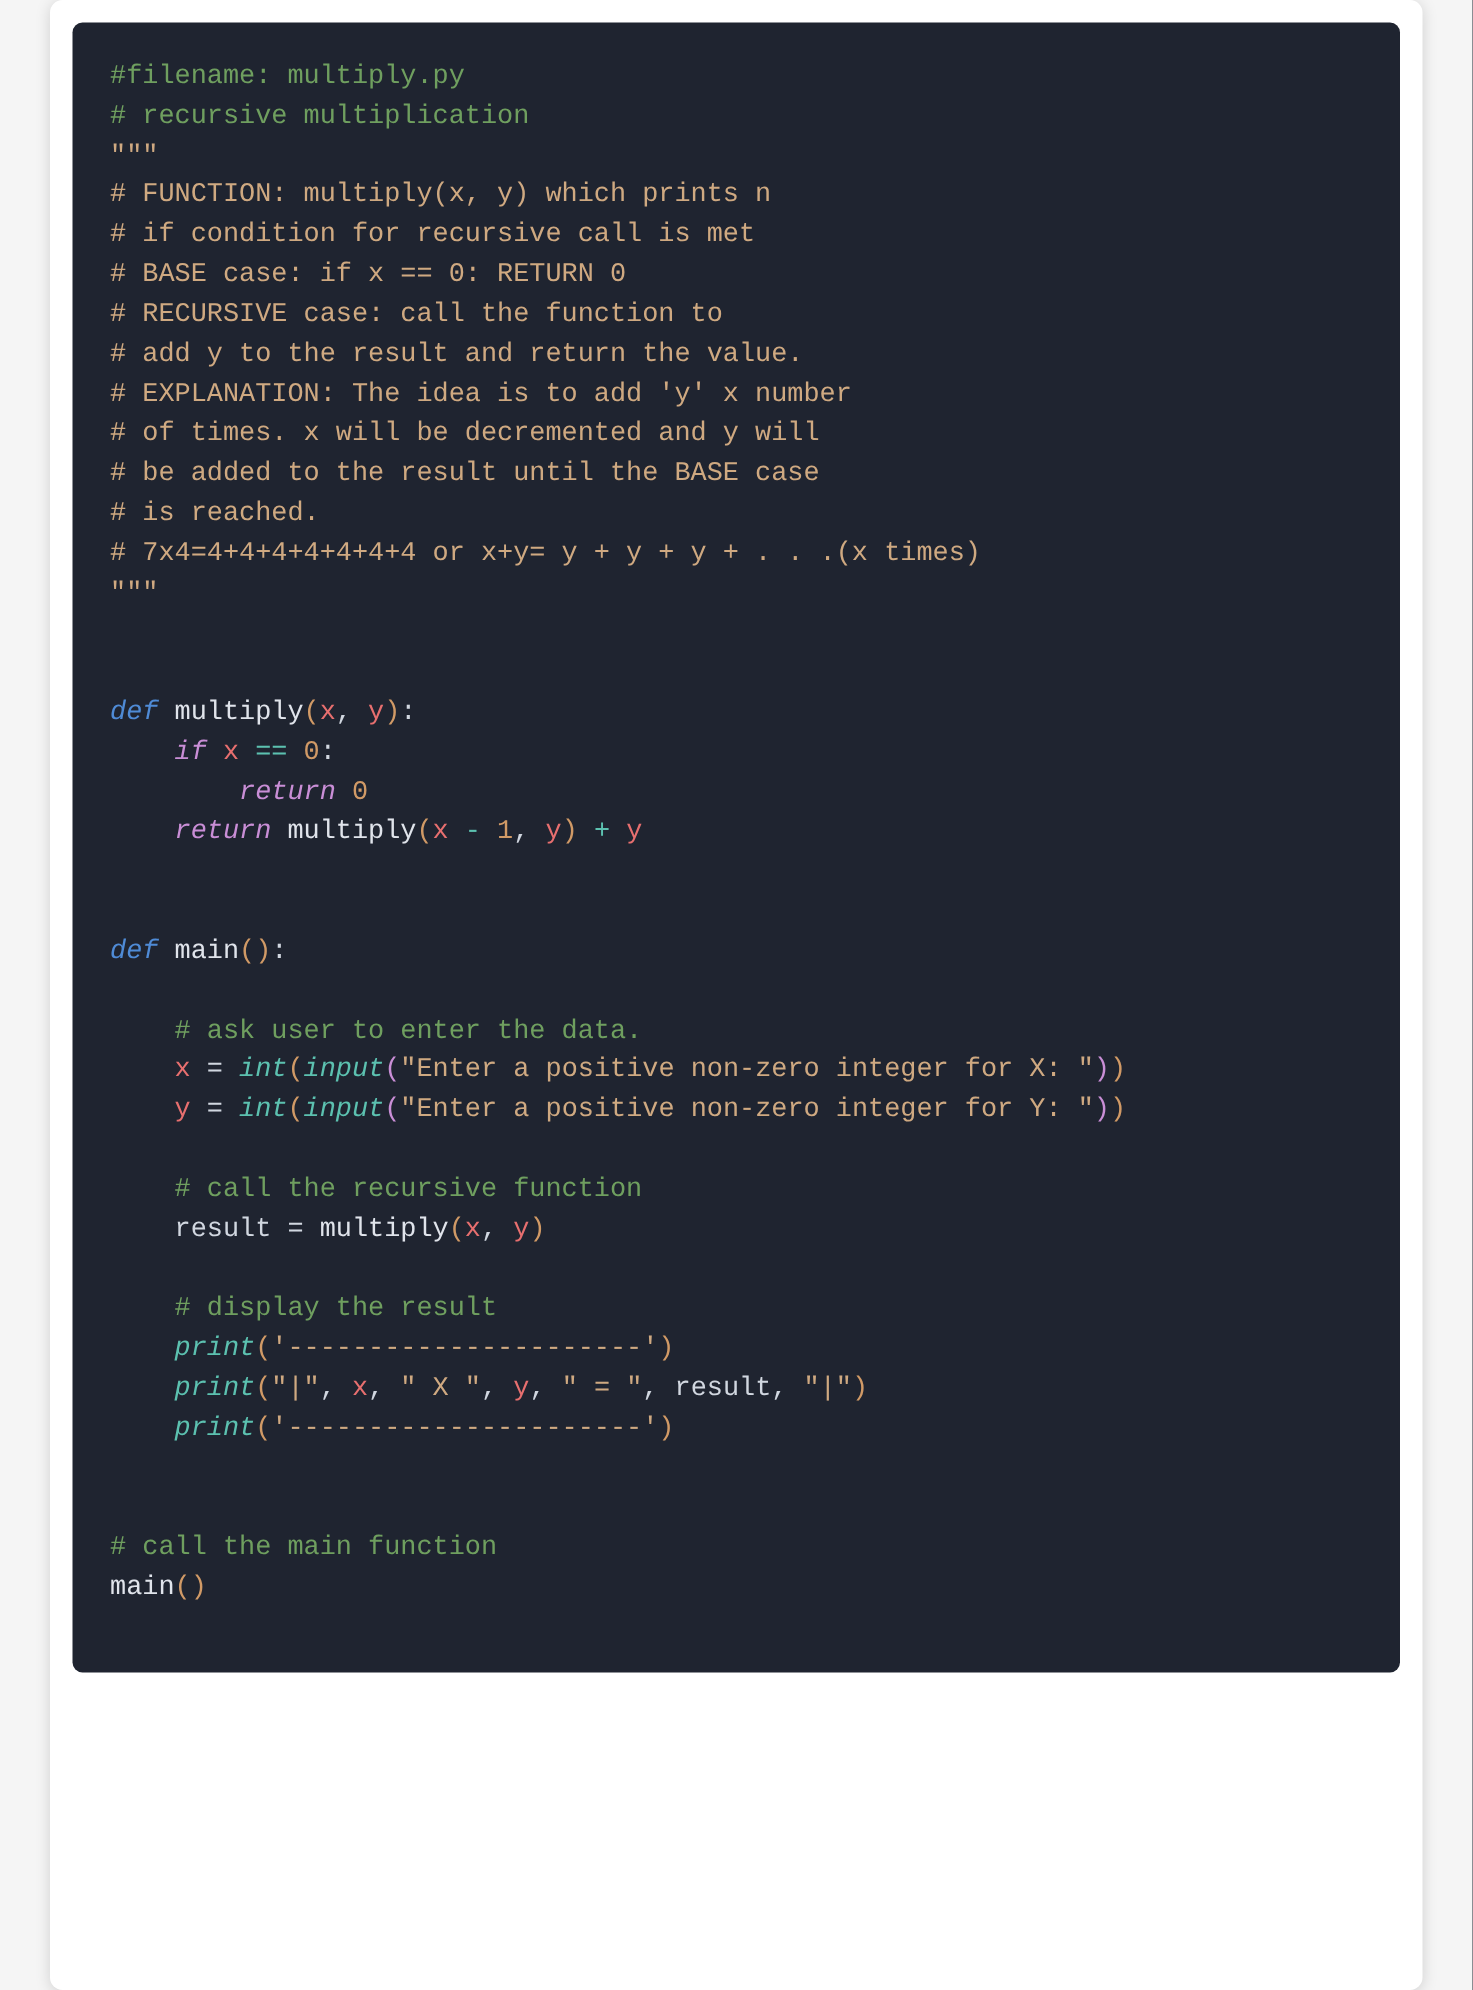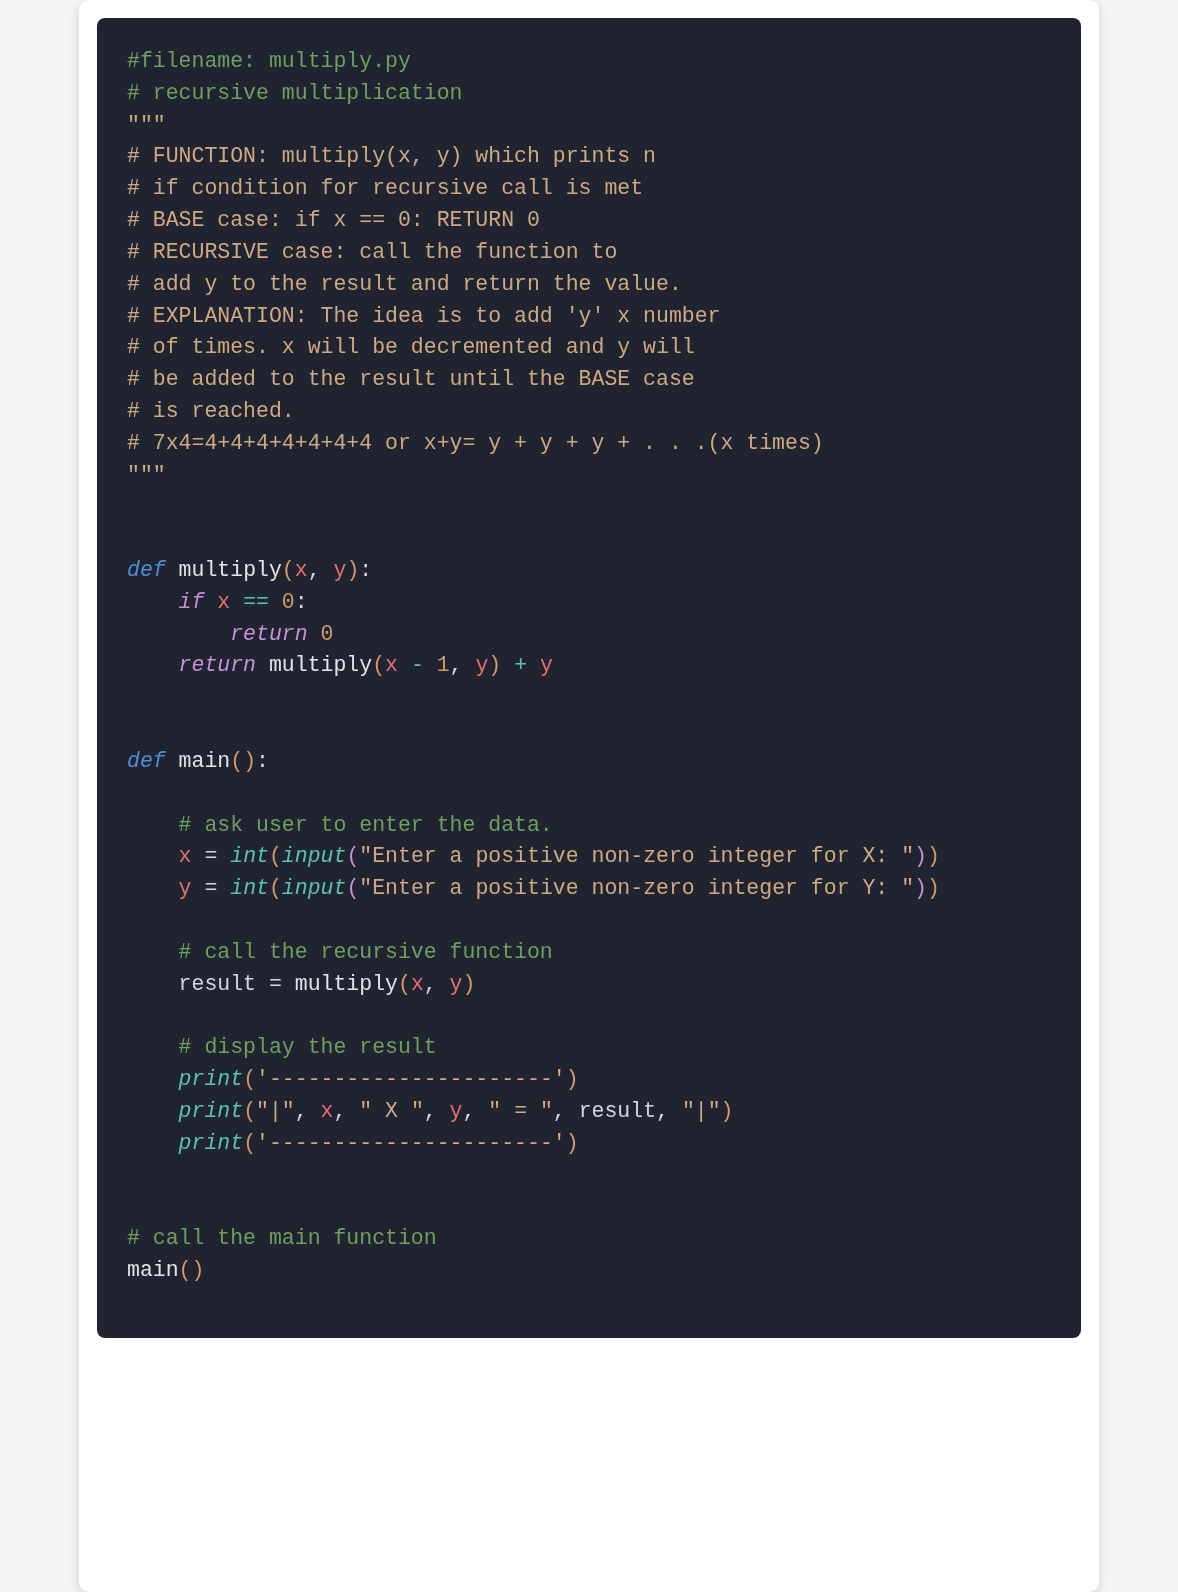--- a/index.html
+++ b/index.html
@@ -4,21 +4,21 @@
 <style>
   body {
     margin: 0;
     padding: 0;
     background: #f5f5f5;
     font-family: "SF Mono", "Monaco", "Consolas", "Liberation Mono", "Courier New", monospace;
     display: flex;
     justify-content: center;
   }
   .frame {
-    width: 1020px;
+    width: 1098px;
     min-height: 1592px;
     background: #fff;
     box-shadow: 0 2px 12px rgba(0,0,0,0.15);
     border-radius: 10px;
     padding: 18px;
     box-sizing: border-box;
   }
   .codeblock {
     background: #1f2430;
     border-radius: 8px;

